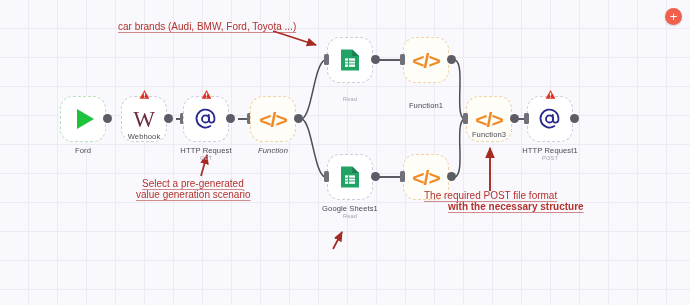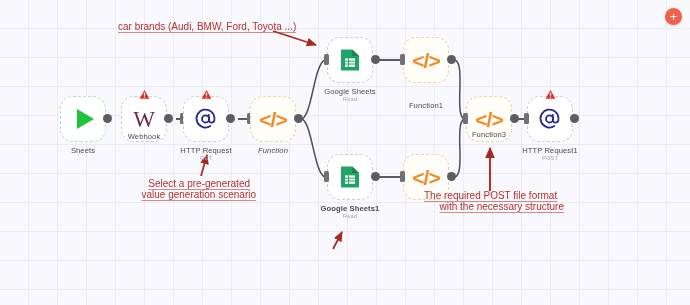--- a/index.html
+++ b/index.html
@@ -115,21 +115,21 @@
   .anno {
     position: absolute;
     color: #b3322c;
     font-size: 10px;
     line-height: 10.5px;
     white-space: nowrap;
     text-decoration: underline;
     text-decoration-color: rgba(179,50,44,.55);
     text-underline-offset: 1.5px;
   }
-  .anno.center { text-align: right; }
+  .anno.center { text-align: left; }
 
   
   #add-btn {
     position: absolute;
     right: 8px; top: 8px;
     width: 17px; height: 17px;
     border-radius: 50%;
     background: #f0604d;
     display: flex;
     align-items: center;
@@ -178,21 +178,21 @@
     <path d="M273,31 L316,45" stroke="#a62a22" stroke-width="1.7" fill="none" marker-end="url(#ar)"></path>
     <path d="M201,176 L207,155" stroke="#a62a22" stroke-width="1.7" fill="none" marker-end="url(#ar)"></path>
     <path d="M333,249 L342,232" stroke="#a62a22" stroke-width="1.7" fill="none" marker-end="url(#ar)"></path>
     <path d="M490,191 L490,148" stroke="#a62a22" stroke-width="1.9" fill="none" marker-end="url(#ar)"></path>
   </svg>
 
   <div class="node start" style="left:60px;top:96px;">
     <span class="glyph tri"></span>
   </div>
   <div class="port-out" style="left:103px;top:114px;"></div>
-  <div class="nlabel" style="left:35px;top:146px;width:96px;">Sheets</div>
+  <div class="nlabel" style="left:35px;top:146px;width:96px;">Ford</div>
 
   <div class="node plain" style="left:121px;top:96px;">
     <span class="glyph w-letter">W</span>
   </div>
   <svg class="warn" style="left:139px;top:89px;" viewBox="0 0 12 11">
     <path d="M6 0.6 L11.4 10.2 L0.6 10.2 Z" fill="#e03020"></path>
     <rect x="5.3" y="3.4" width="1.4" height="3.6" rx=".6" fill="#fff"></rect>
     <rect x="5.3" y="7.6" width="1.4" height="1.4" rx=".6" fill="#fff"></rect>
   </svg>
   <div class="port-out" style="left:164px;top:114px;"></div>
@@ -228,21 +228,20 @@
       <rect x="6" y="10.4" width="10" height="8.4" fill="#fff"></rect>
       <g stroke="#21a366" stroke-width="1">
         <line x1="6" y1="13.2" x2="16" y2="13.2"></line>
         <line x1="6" y1="16" x2="16" y2="16"></line>
         <line x1="9.6" y1="10.4" x2="9.6" y2="18.8"></line>
       </g>
     </svg>
   </div>
   <div class="port-in" style="left:324px;top:54px;"></div>
   <div class="port-out" style="left:371px;top:55px;"></div>
-  <div class="nlabel" style="left:302px;top:87px;width:96px;">Google Sheets</div>
   <div class="nsub" style="left:302px;top:96px;width:96px;">Read</div>
 
   <div class="node fn" style="left:403px;top:37px;">
     <span class="glyph code-glyph">&lt;/&gt;</span>
   </div>
   <div class="port-in" style="left:400px;top:54px;"></div>
   <div class="port-out" style="left:447px;top:55px;"></div>
   <div class="nlabel" style="left:378px;top:101px;width:96px;">Function1</div>
 
   <div class="node plain" style="left:327px;top:154px;">
@@ -252,21 +251,21 @@
       <rect x="6" y="10.4" width="10" height="8.4" fill="#fff"></rect>
       <g stroke="#21a366" stroke-width="1">
         <line x1="6" y1="13.2" x2="16" y2="13.2"></line>
         <line x1="6" y1="16" x2="16" y2="16"></line>
         <line x1="9.6" y1="10.4" x2="9.6" y2="18.8"></line>
       </g>
     </svg>
   </div>
   <div class="port-in" style="left:324px;top:171px;"></div>
   <div class="port-out" style="left:371px;top:172px;"></div>
-  <div class="nlabel" style="left:302px;top:204px;width:96px;font-weight:bold;">Google Sheets1</div>
+  <div class="nlabel" style="left:302px;top:204px;width:96px;">Google Sheets1</div>
   <div class="nsub" style="left:302px;top:213px;width:96px;">Read</div>
 
   <div class="node fn" style="left:403px;top:154px;">
     <span class="glyph code-glyph">&lt;/&gt;</span>
   </div>
   <div class="port-in" style="left:400px;top:171px;"></div>
   <div class="port-out" style="left:447px;top:172px;"></div>
 
   <div class="node fn" style="left:466px;top:96px;">
     <span class="glyph code-glyph">&lt;/&gt;</span>
@@ -291,19 +290,19 @@
   <div class="nlabel" style="left:502px;top:146px;width:96px;">HTTP Request1</div>
   <div class="nsub" style="left:502px;top:155px;width:96px;">POST</div>
 
   <div class="anno" style="left:118px;top:22px;">car brands (Audi, BMW, Ford, Toyota ...)</div>
 
   <div class="anno center" style="left:142px;top:179px;width:108px;">Select a pre-generated</div>
   <div class="anno center" style="left:136px;top:190px;width:120px;">value generation scenario</div>
 
 
   <div class="anno center" style="left:424px;top:191px;width:132px;">The required POST file format</div>
-  <div class="anno center" style="left:432px;top:202px;width:132px;">with the necessary structure</div>
+  <div class="anno center" style="left:448px;top:202px;width:132px;font-weight:bold;">with the necessary structure</div>
 
   <div id="add-btn">
     <span class="plus">+</span>
   </div>
 
 </div>
 
 </body></html>

